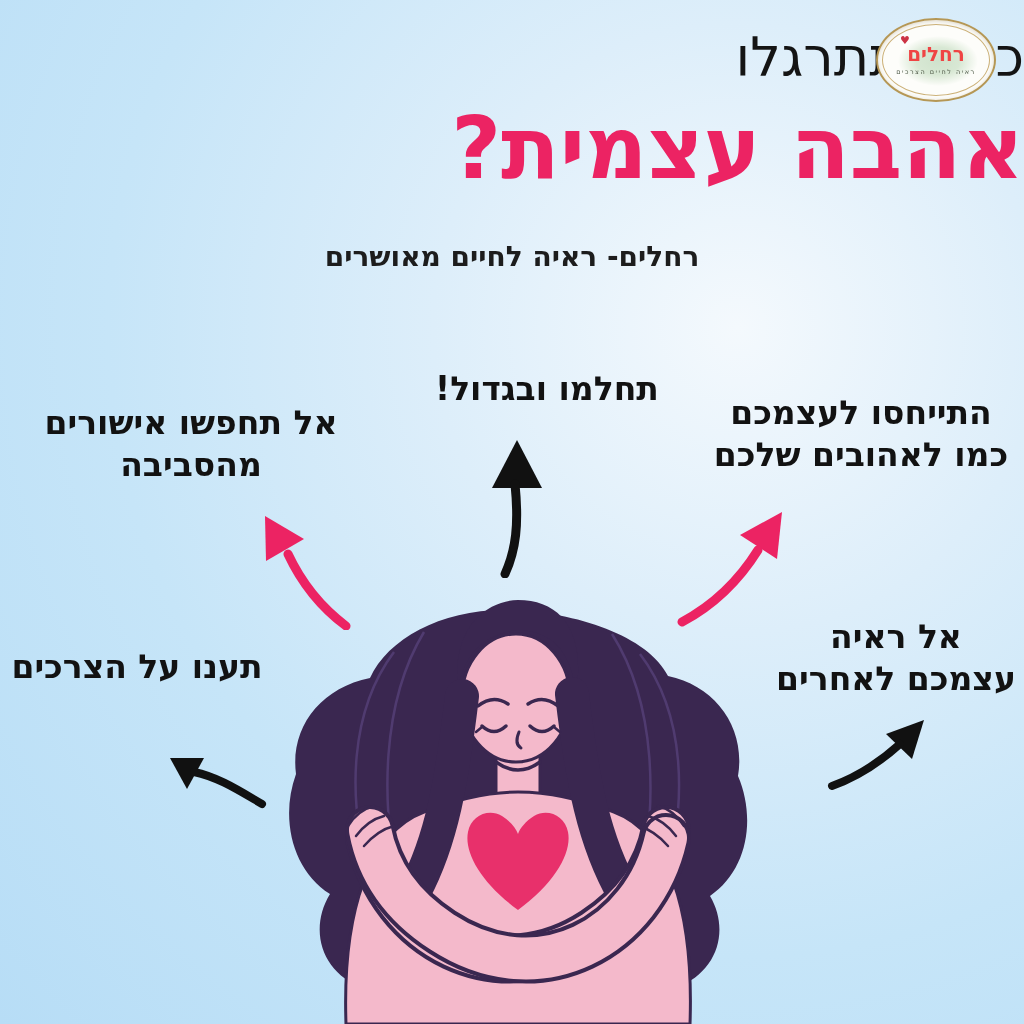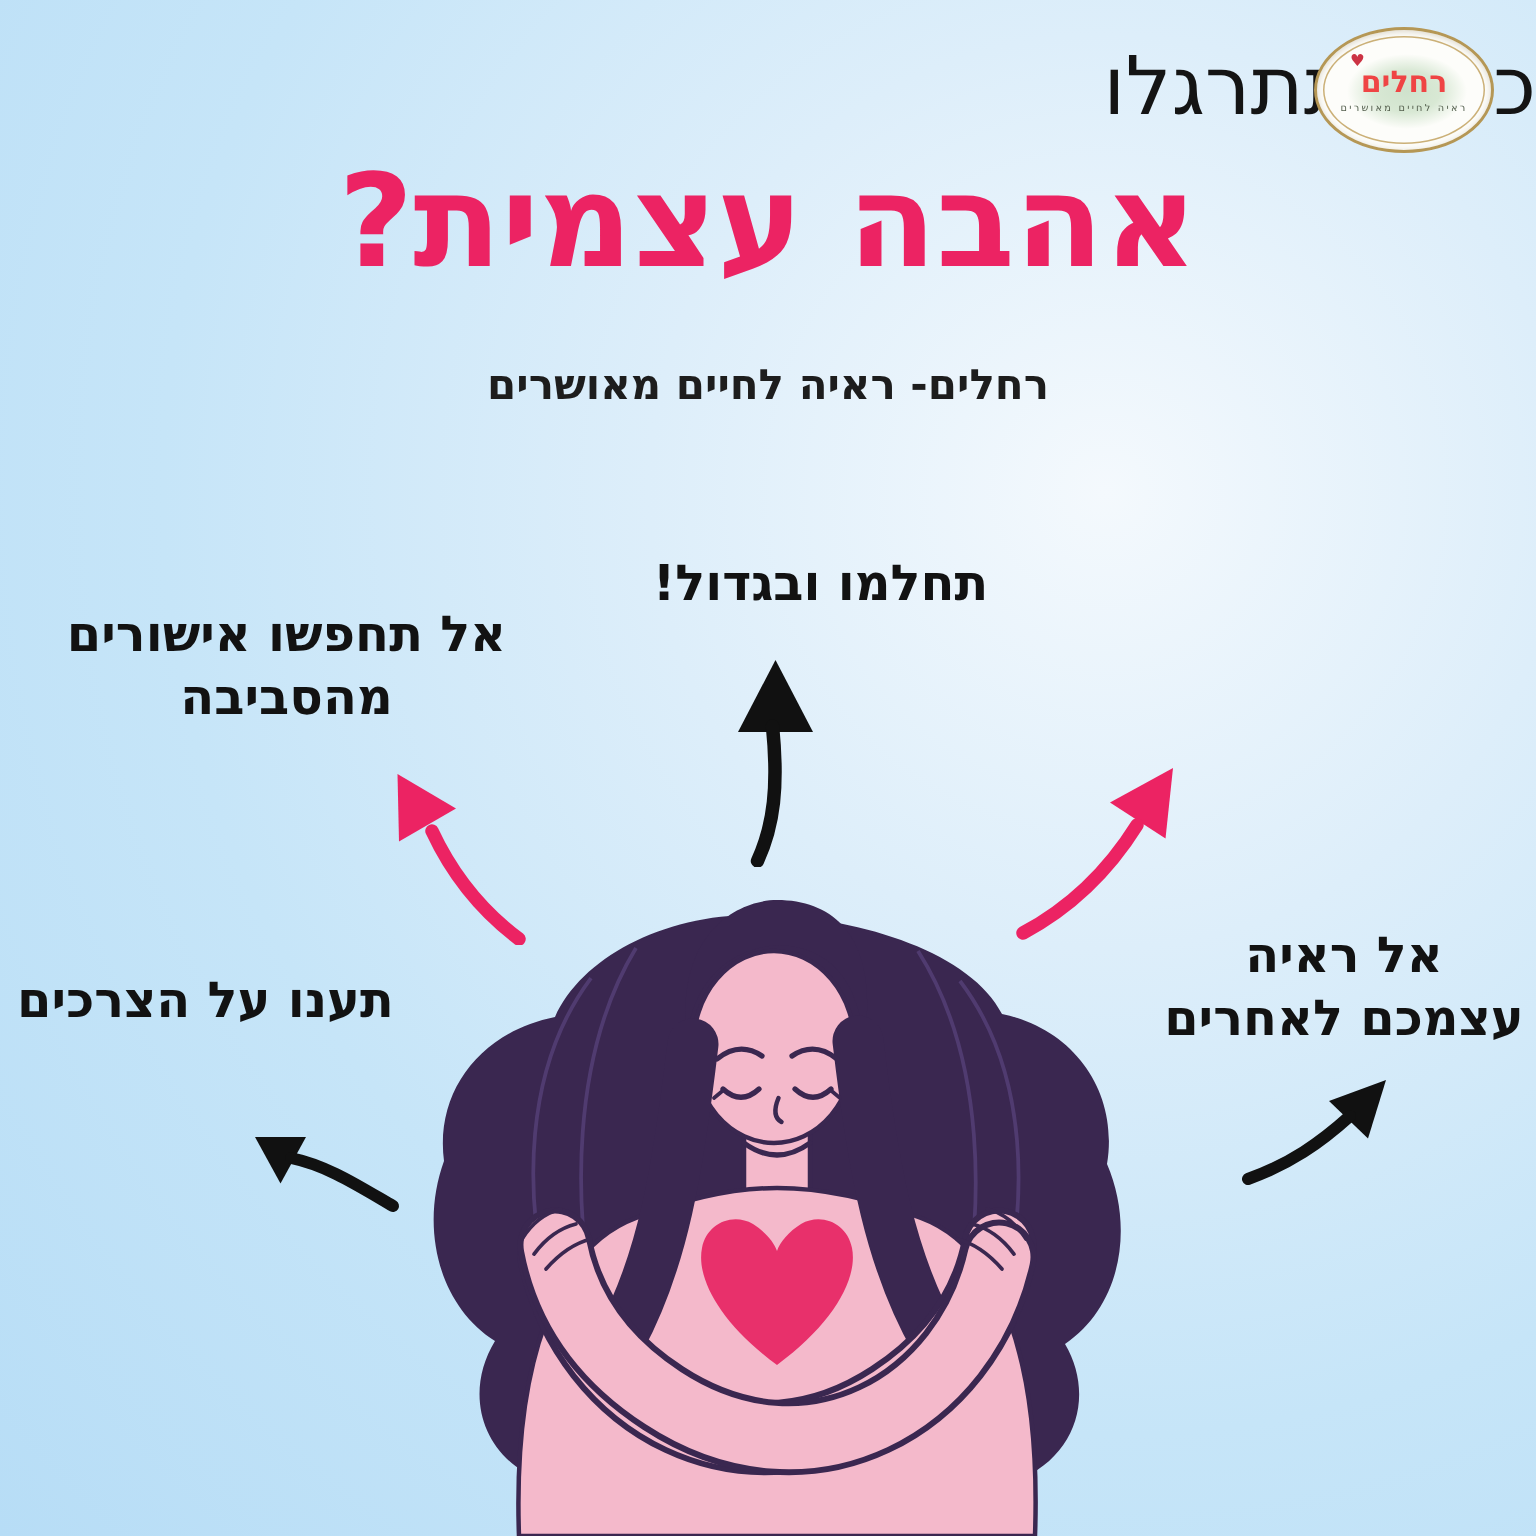--- a/index.html
+++ b/index.html
@@ -8,21 +8,21 @@
     position:relative;width:1024px;height:1024px;overflow:hidden;
     background:
       radial-gradient(circle at 72% 32%, #f4f9fd 0%, #ddeefa 30%, #c6e5f8 62%, #b7ddf6 100%);
   }
   
   .pretitle{
     position:absolute;left:0;top:26px;width:1024px;
     font-size:54px;color:#141414;direction:rtl;letter-spacing:0px;
   }
   .main-title{
-    position:absolute;left:0;top:98px;width:1024px;text-align:center;margin:0;
+    position:absolute;left:0;top:98px;width:1024px;text-align:right;margin:0;
     font-size:86px;font-weight:bold;color:#ec2363;direction:rtl;
   }
   .subtitle{
     position:absolute;left:0;top:240px;width:1024px;text-align:center;
     font-size:28px;font-weight:bold;color:#1d1d1d;direction:rtl;
   }
   
   .logo{
     position:absolute;left:876px;top:18px;width:120px;height:84px;border-radius:50%;
     background:#fdfdfa;border:2px solid #b59755;box-sizing:border-box;
@@ -72,29 +72,33 @@
 <div class="canvas">
 
   <div class="pretitle">כיצד תתרגלו</div>
   <h1 class="main-title">אהבה עצמית?</h1>
   <div class="subtitle">רחלים- ראיה לחיים מאושרים</div>
 
   <div class="logo">
     <div class="logo-blob"></div>
     <span class="logo-heart">♥</span>
     <span class="logo-name">רחלים</span>
-    <span class="logo-tagline">ראיה לחיים מאושרים</span>
+    <span class="logo-tagline">ראיה לחיים הצרכים</span>
   </div>
 
   <div class="tip tip-dream">
     <span>תחלמו ובגדול!</span>
   </div>
   <div class="tip tip-approval">
     <span>אל תחפשו אישורים</span>
     <span>מהסביבה</span>
+  </div>
+  <div class="tip tip-loved">
+    <span>התייחסו לעצמכם</span>
+    <span>כמו לאהובים שלכם</span>
   </div>
   <div class="tip tip-needs">
     <span>תענו על הצרכים</span>
   </div>
   <div class="tip tip-compare">
     <span>אל ראיה</span>
     <span>עצמכם לאחרים</span>
   </div>
 
   <svg class="arrow arrow-up" width="78" height="140" viewBox="0 0 78 140">

